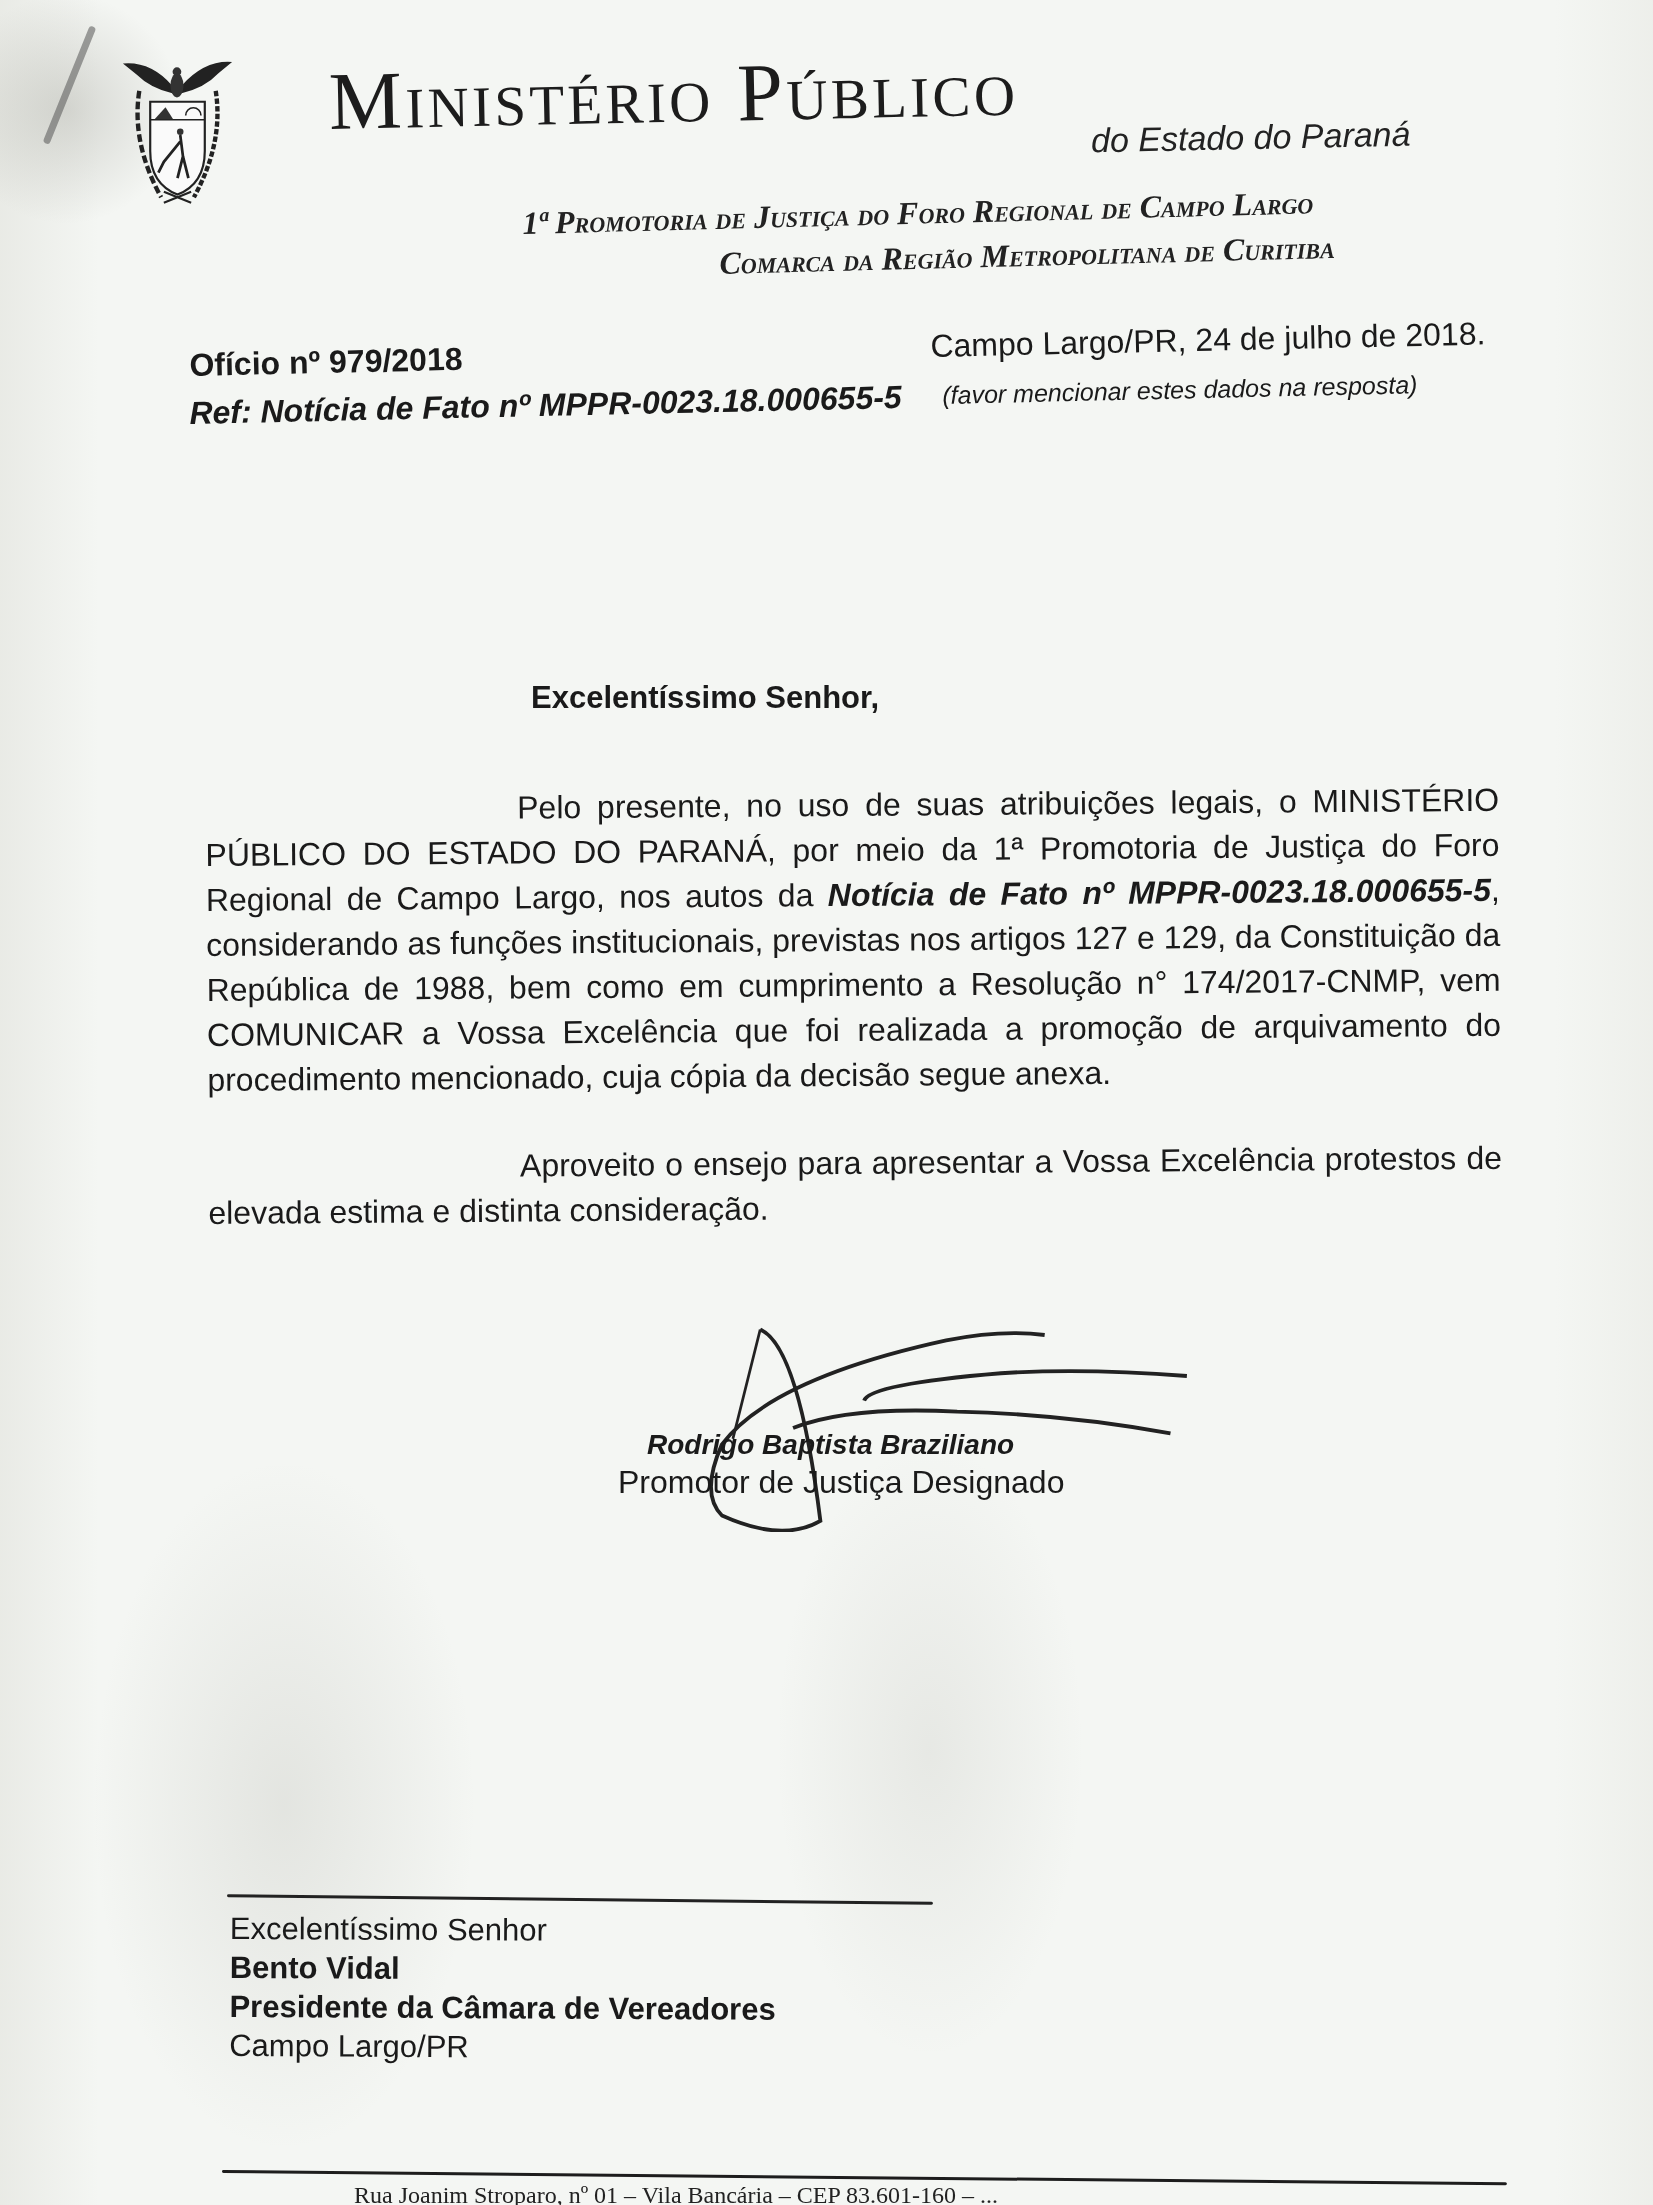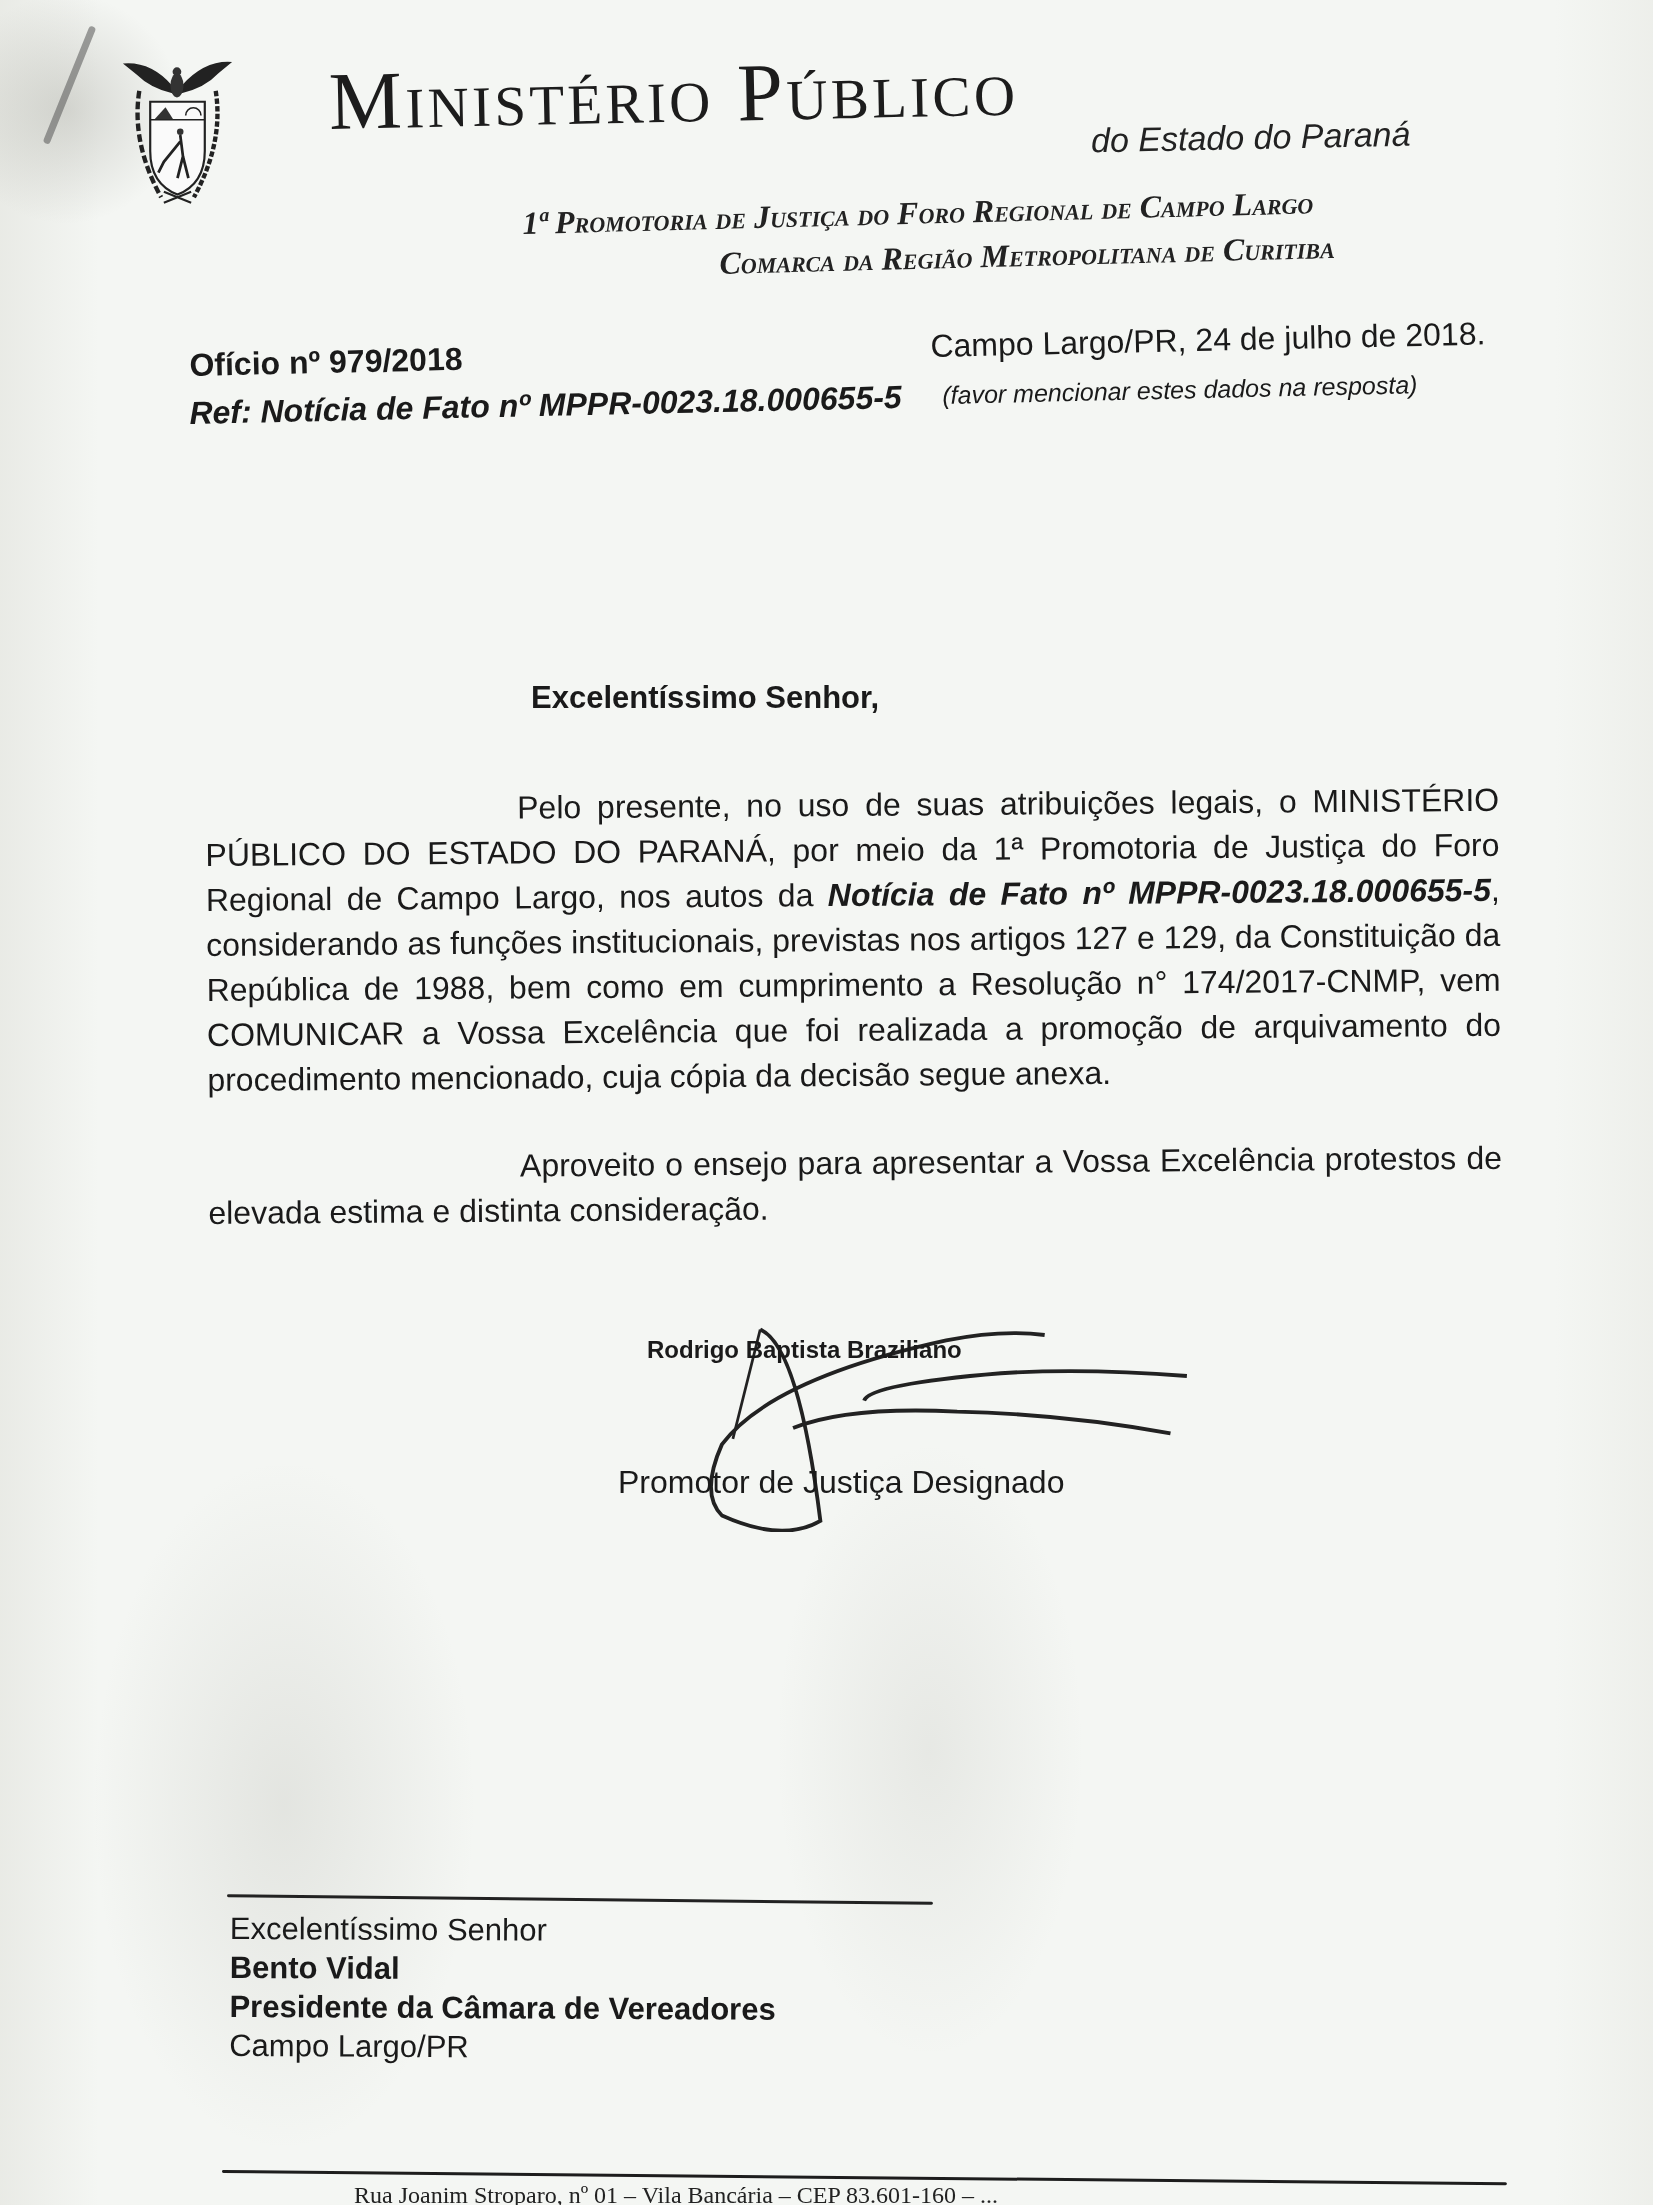--- a/index.html
+++ b/index.html
@@ -50,21 +50,21 @@
     .body-block {
       position:absolute; left:205px; top:788px; width:1294px;
       font-size:32px; line-height:45px; text-align:justify;
       transform:rotate(-0.45deg); transform-origin:left top;
     }
     .body-block p { margin:0; text-indent:312px; }
     .body-block p + p { margin-top:43px; }
     .body-block b i, .body-block .emph { font-weight:bold; font-style:italic; }
 
     .signature { position:absolute; left:618px; top:1313px; width:640px; height:219px; }
-    .sig-name { left:647px; top:1336px; font-size:24px; font-weight:bold; }
+    .sig-name { left:647px; top:1429px; font-size:28px; font-weight:bold;font-style:italic; }
     .sig-role { left:618px; top:1464px; font-size:32px; font-weight:normal; }
 
     .addr-line { position:absolute; left:227px; top:1898px; width:706px; height:2.7px; background:#222; transform:rotate(0.6deg); border-radius:1.6px; }
     .addr { position:absolute; left:230px; top:1909px; font-size:31px; line-height:39px; transform:rotate(0.3deg); transform-origin:left top; }
     .addr div { white-space:nowrap; }
     .addr .b { font-weight:bold; }
 
     .footer-line { position:absolute; left:222px; top:2170px; width:1285px; height:3.3px; background:#1d1d1d; transform:rotate(0.55deg); transform-origin:left top; border-radius:1.6px; }
     .footer { left:354px; top:2182px; font-family:"Liberation Serif", serif; font-size:24px; color:#222; }
   </style>

